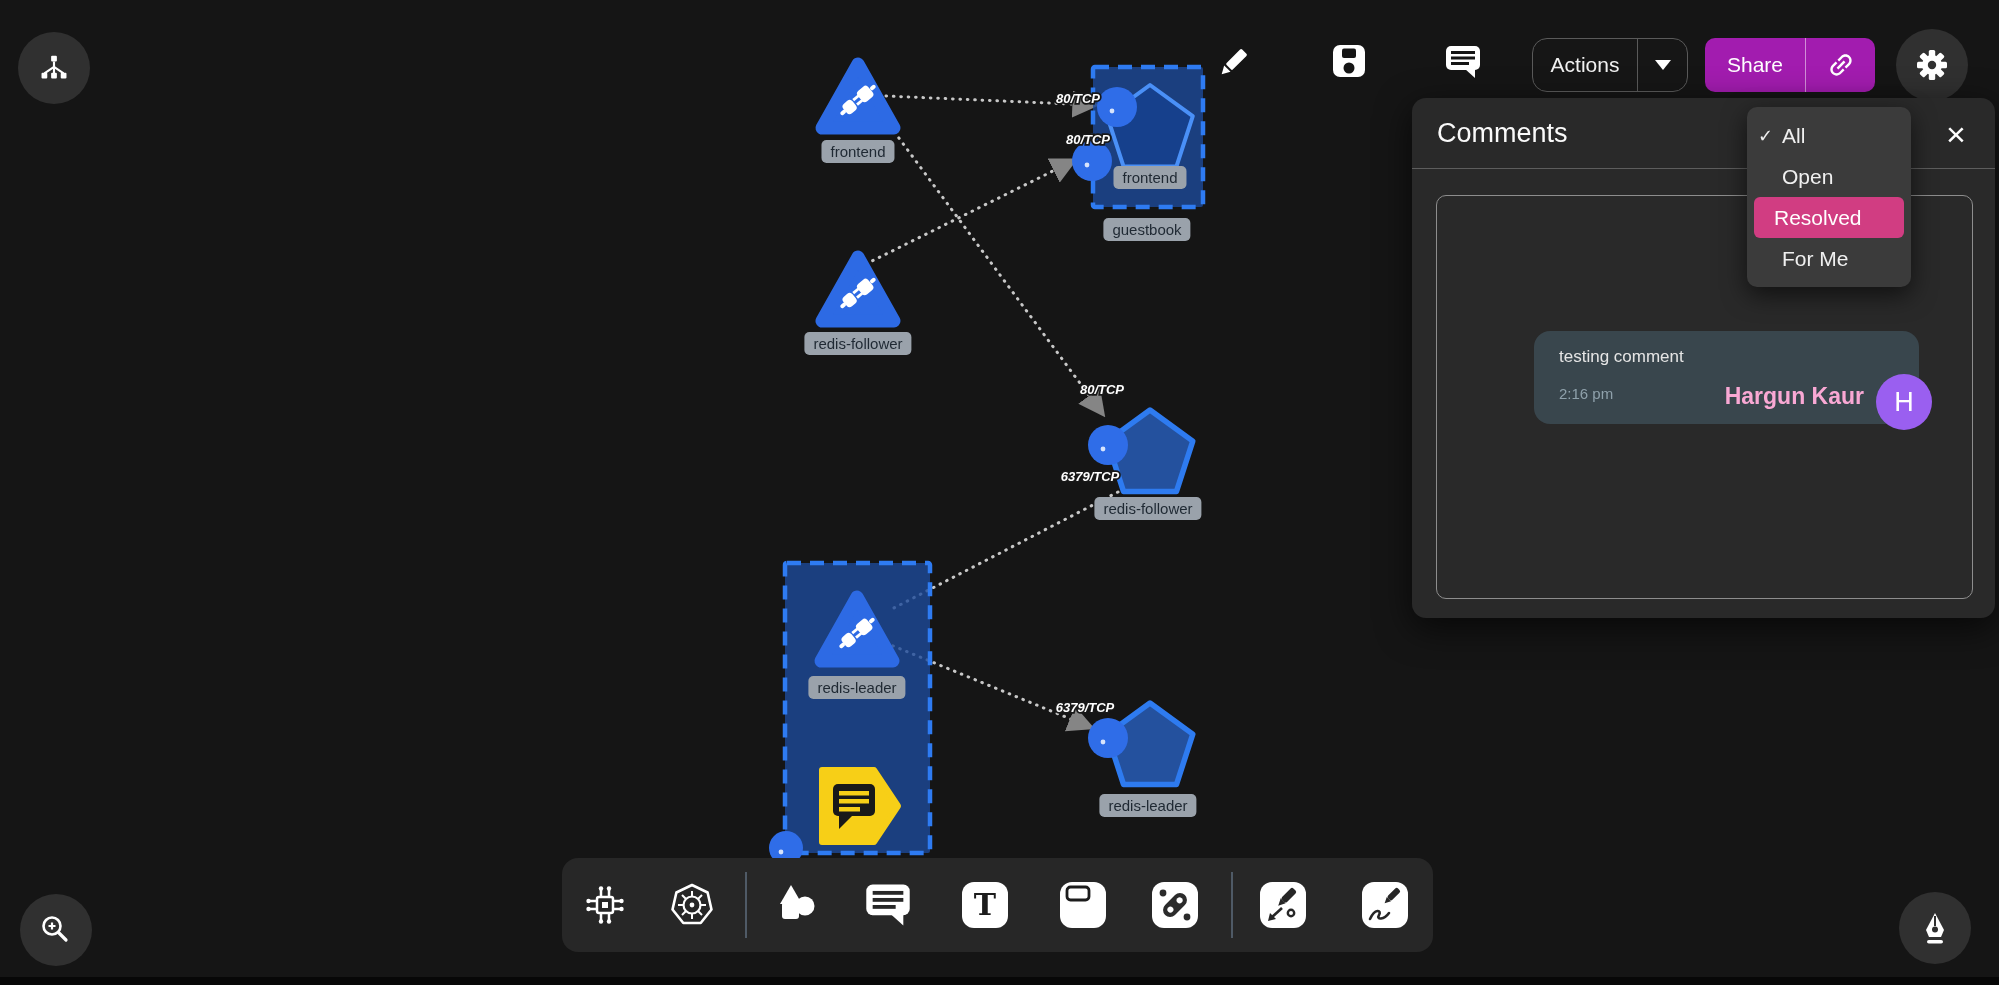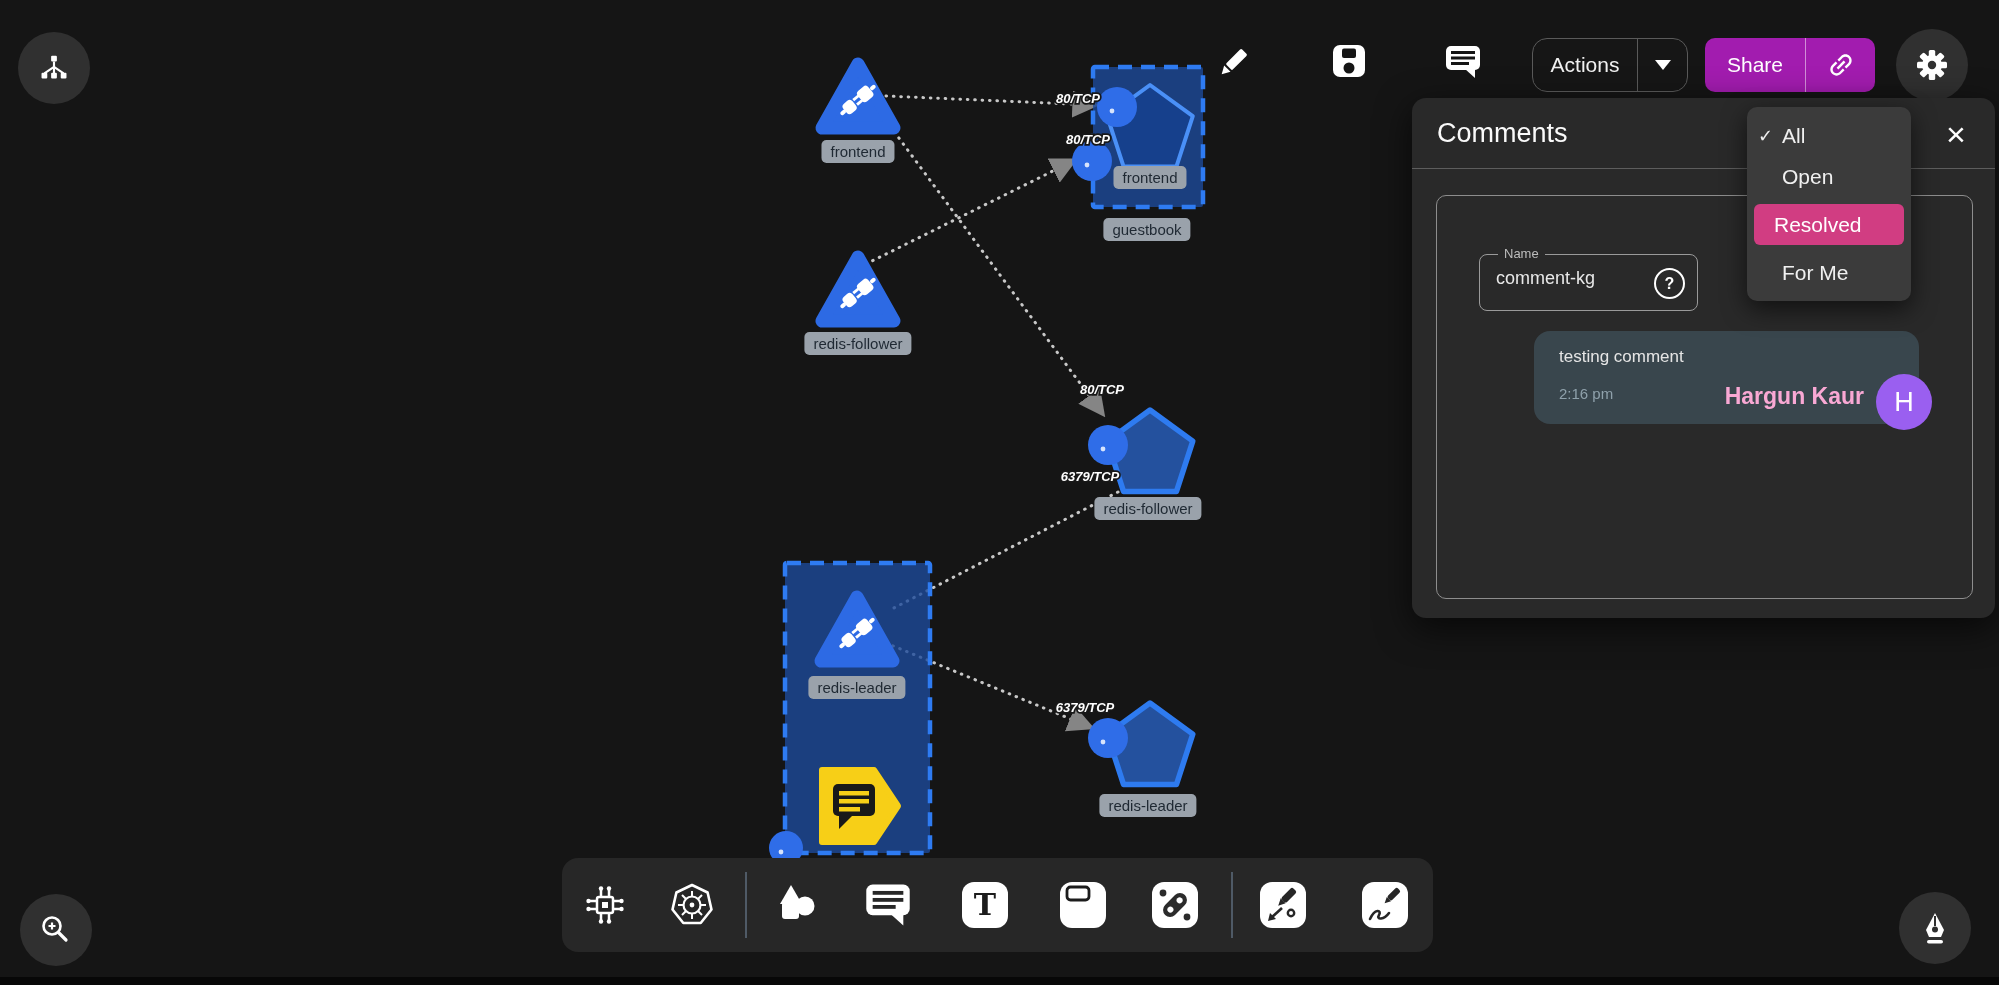--- a/index.html
+++ b/index.html
@@ -39,21 +39,21 @@
   .avatar{position:absolute;left:439px;top:178px;width:56px;height:56px;border-radius:50%;background:#9a5ff0;color:#ffffff;font-size:27px;display:flex;align-items:center;justify-content:center;z-index:2;}
   .comment-input{position:absolute;left:52px;top:287px;width:432px;height:63px;border:1.5px solid #8d8d8d;border-radius:10px;box-sizing:border-box;}
   .comment-text-input{position:absolute;left:18px;top:16px;width:300px;background:transparent;border:none;outline:none;font-size:17px;color:#d6d6d6;font-family:"Liberation Sans",sans-serif;}
   .comment-text-input::placeholder{color:#9a9a9a;}
   .smiley-btn{position:absolute;right:72px;top:16px;background:none;border:none;padding:0;cursor:pointer;}
   .send-btn{position:absolute;right:28px;top:17px;background:none;border:none;padding:0;cursor:pointer;}
   
   .filter-menu{position:absolute;left:1747px;top:107px;width:164px;background:#3b3b3b;border-radius:10px;z-index:30;box-shadow:0 8px 24px rgba(0,0,0,.6);padding:8px 0;}
   .menu-item{position:relative;height:41px;display:flex;align-items:center;padding-left:35px;color:#f0f0f0;font-size:21px;cursor:pointer;}
   .menu-check{position:absolute;left:11px;font-size:18px;color:#f0f0f0;}
-  .menu-item.highlighted{background:#d13d82;margin:7px 7px;padding-left:20px;border-radius:6px;color:#ffffff;}
+  .menu-item.highlighted{background:#d13d82;margin:0 7px;padding-left:20px;border-radius:6px;color:#ffffff;}
   
   .toolbar{position:absolute;left:562px;top:858px;width:871px;height:94px;background:#272727;border-radius:16px;z-index:10;}
   .tool{position:absolute;top:24px;width:46px;height:46px;display:flex;align-items:center;justify-content:center;cursor:pointer;}
   .tool-tile{width:46px;height:46px;background:#ffffff;border-radius:12px;position:relative;display:flex;align-items:center;justify-content:center;}
   .tb-divider{position:absolute;top:14px;width:2px;height:66px;background:#4f5a66;}
   .t-glyph{font-family:"DejaVu Serif","Liberation Serif",serif;font-weight:bold;font-size:30px;color:#1c1c1c;line-height:1;}
   .bottom-strip{position:absolute;left:0;top:977px;width:100%;height:8px;background:#070707;z-index:4;}
 </style>
 </head>
 <body>
@@ -221,27 +221,20 @@
 </div>
 
 <div class="panel">
   <div class="panel-title">Comments</div>
   <button class="panel-close">
     <span>×</span>
   </button>
   <div class="panel-divider"></div>
 
   <div class="thread">
-    <div class="name-field">
-      <span class="name-legend">Name</span>
-      <input class="name-input" type="text" value="comment-kg" style="">
-      <span class="help-badge">
-        <span>?</span>
-      </span>
-    </div>
 
     <div class="bubble">
       <div class="bubble-text">testing comment</div>
       <div class="bubble-time">2:16 pm</div>
       <div class="bubble-author">Hargun Kaur</div>
     </div>
     <div class="avatar">H</div>
 
   </div>
 </div>

